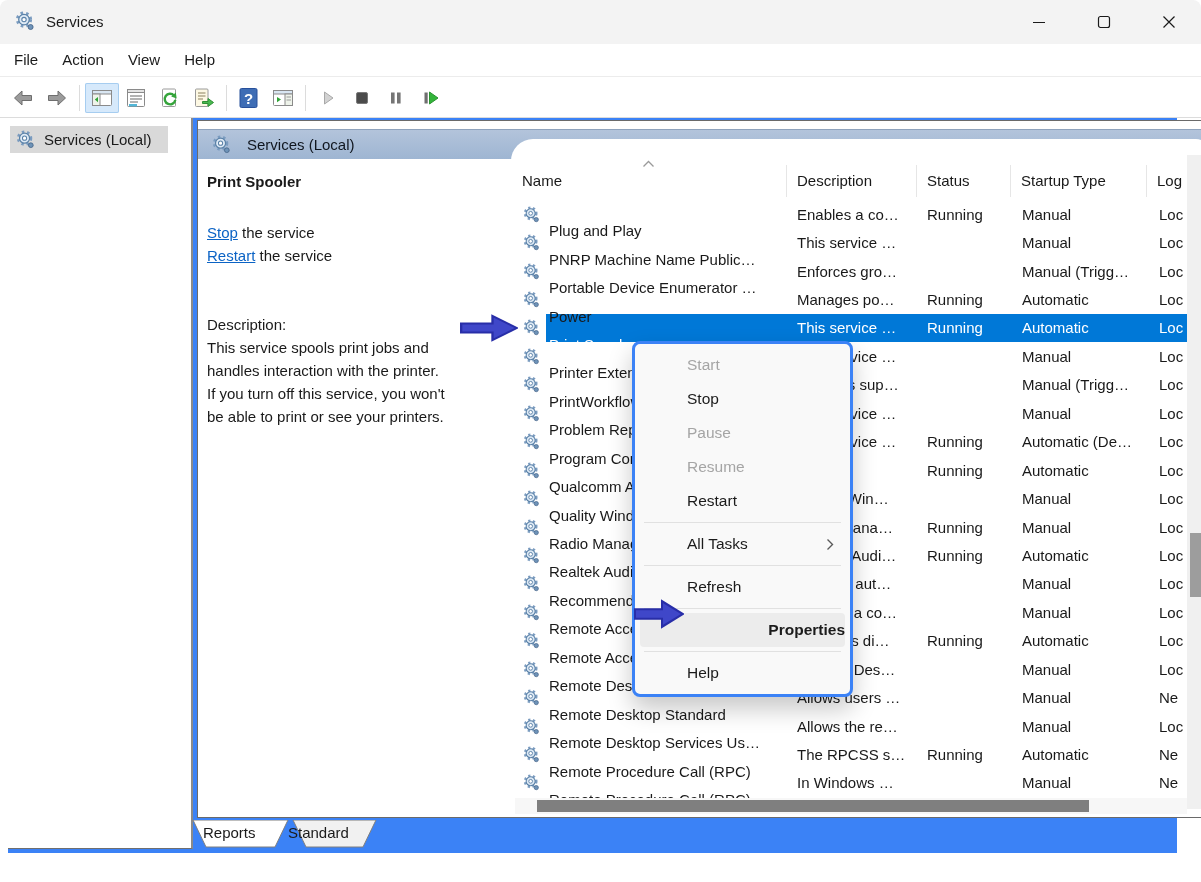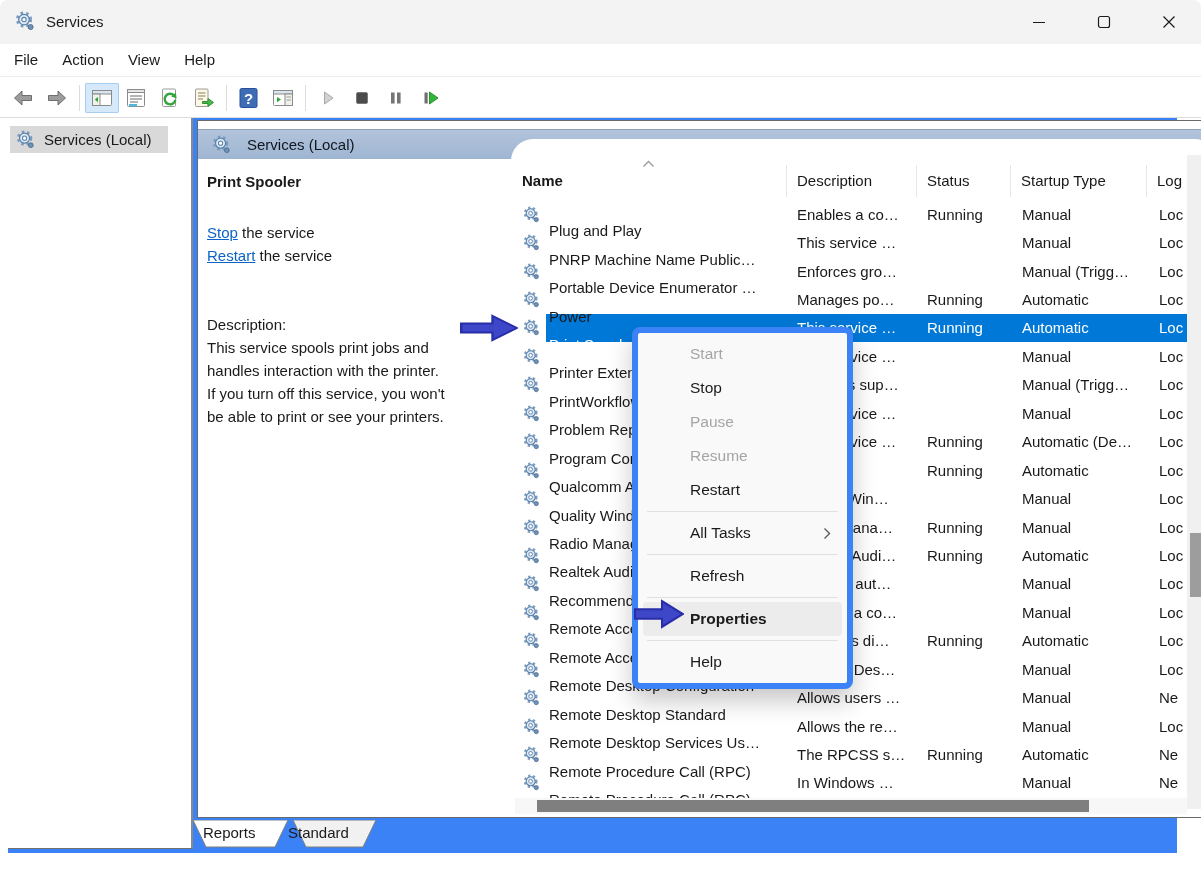--- a/index.html
+++ b/index.html
@@ -43,42 +43,42 @@
   .svc-links a{color:#0b63c5;text-decoration:underline;}
   .svc-desc{position:absolute;left:0;top:192px;line-height:23px;width:310px;}
   
   .list-card{position:absolute;left:313px;top:18px;right:0;bottom:0;background:#fff;
              border-top-left-radius:22px;border-top-right-radius:12px;}
   .sort-caret{position:absolute;left:131px;top:21px;}
   .lv-header{position:absolute;left:0;top:26px;width:678px;height:32px;display:grid;
              grid-template-columns:276px 130px 94px 136px minmax(0,1fr);}
   .hcell{font-size:15px;line-height:31px;color:#191919;padding-left:10px;border-right:1px solid #e6e6e6;
          white-space:nowrap;overflow:hidden;}
-  .hcell:first-child{padding-left:11px;font-weight:bold;}
+  .hcell:first-child{padding-left:11px;}
   .hcell:last-child{border-right:none;}
   .lv-rows{position:absolute;left:0;top:61px;width:678px;}
   .srow{height:28.45px;display:grid;grid-template-columns:276px 130px 94px 136px minmax(0,1fr);
         align-items:center;font-size:15px;color:#191919;}
   .srow .cell{white-space:nowrap;overflow:hidden;padding-left:10px;}
   .srow .c-startup{padding-left:11px;} .srow .c-log{padding-left:12px;}
   .srow .c-name{display:flex;align-items:center;padding-left:12px;gap:9px;}
   .srow .c-name .nm{white-space:nowrap;overflow:hidden;margin-top:33px;}
   .srow.selected{background:linear-gradient(to right,transparent 35px,var(--sel,#0078d7) 35px);color:#fff;}
   .vscroll{position:absolute;right:0;top:16px;bottom:8px;width:21px;background:#f0f0f0;}
   .vthumb{position:absolute;left:3px;top:378px;width:14px;height:64px;background:#9d9d9d;}
   .hscroll{position:absolute;left:4px;top:659px;width:672px;height:16px;background:#f7f7f7;}
   .hthumb{position:absolute;left:22px;top:2px;width:552px;height:12px;background:#7f7f7f;}
   
-  .ctxmenu{position:absolute;left:632px;top:327px;width:221px;background:#f9f9f9;
-           border:6px solid #3b82f6;border-radius:8px;box-shadow:0 12px 24px rgba(0,0,0,.22);
+  .ctxmenu{position:absolute;left:632px;top:341px;width:221px;background:#f9f9f9;
+           border:3px solid #3b82f6;border-radius:8px;box-shadow:0 12px 24px rgba(0,0,0,.22);
            padding:4px 0;z-index:50;box-sizing:border-box;}
   .mi{height:34px;line-height:34px;padding-left:52px;font-size:15.5px;color:#1b1b1b;position:relative;}
   .mi.disabled{color:#a5a5a5;}
   .mi.bold{font-weight:bold;}
-  .mi.hl{background:#ececec;border-radius:4px;margin:0 5px;padding-left:47px;}
+  .mi.hl{background:#ececec;border-radius:4px;margin:0 5px;padding-left:47px;text-align:right;}
   .mi .chev{position:absolute;right:16px;top:11px;}
   .msep{height:1px;background:#e1e1e1;margin:4px 9px;}
   
   .ann-arrow{position:absolute;z-index:60;}
   
   .tabs-svg{position:absolute;left:190px;top:820px;z-index:5;}
   .tab-label{position:absolute;top:824px;font-size:15px;color:#1a1a1a;z-index:6;}
   
   .statusbar{position:absolute;left:0;top:853px;width:100%;height:29px;background:#f0f0f0;
              border-top:1px solid #e2e2e2;box-sizing:border-box;}

